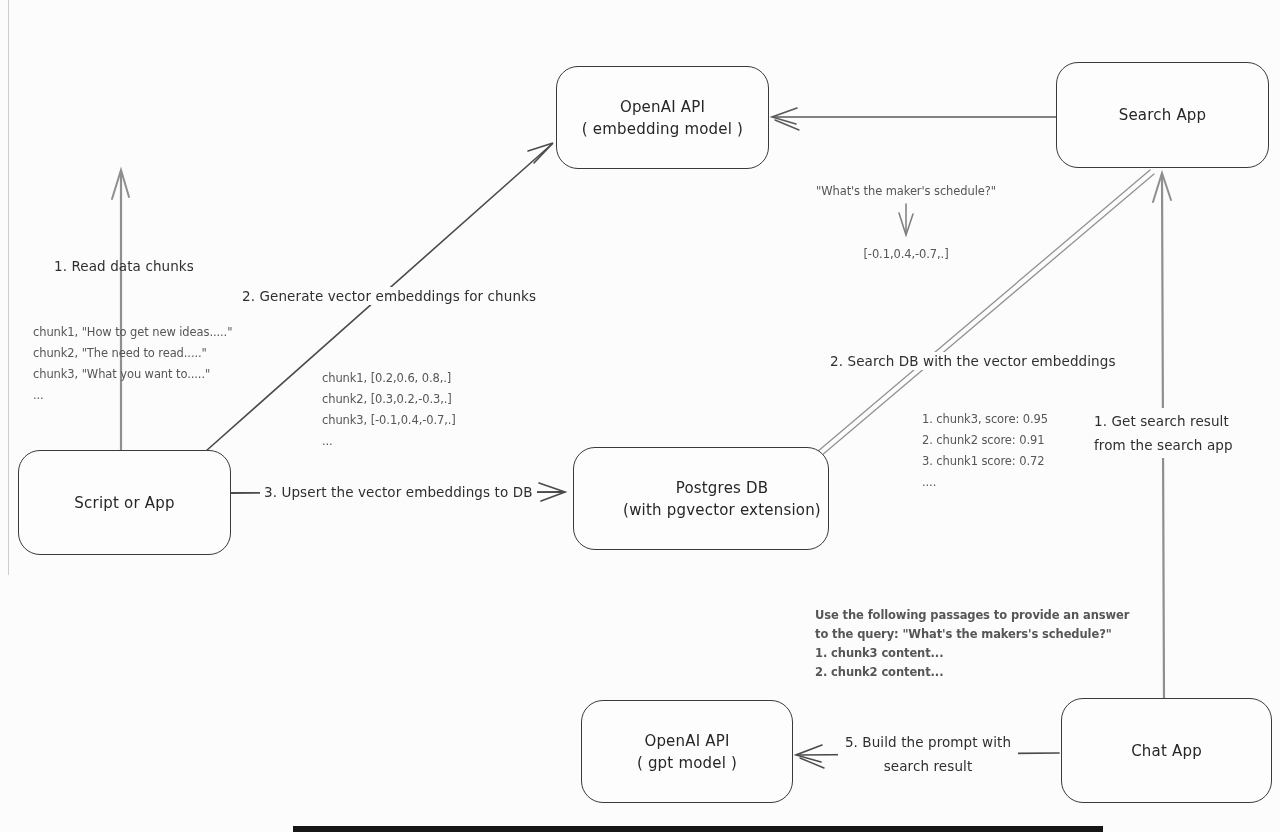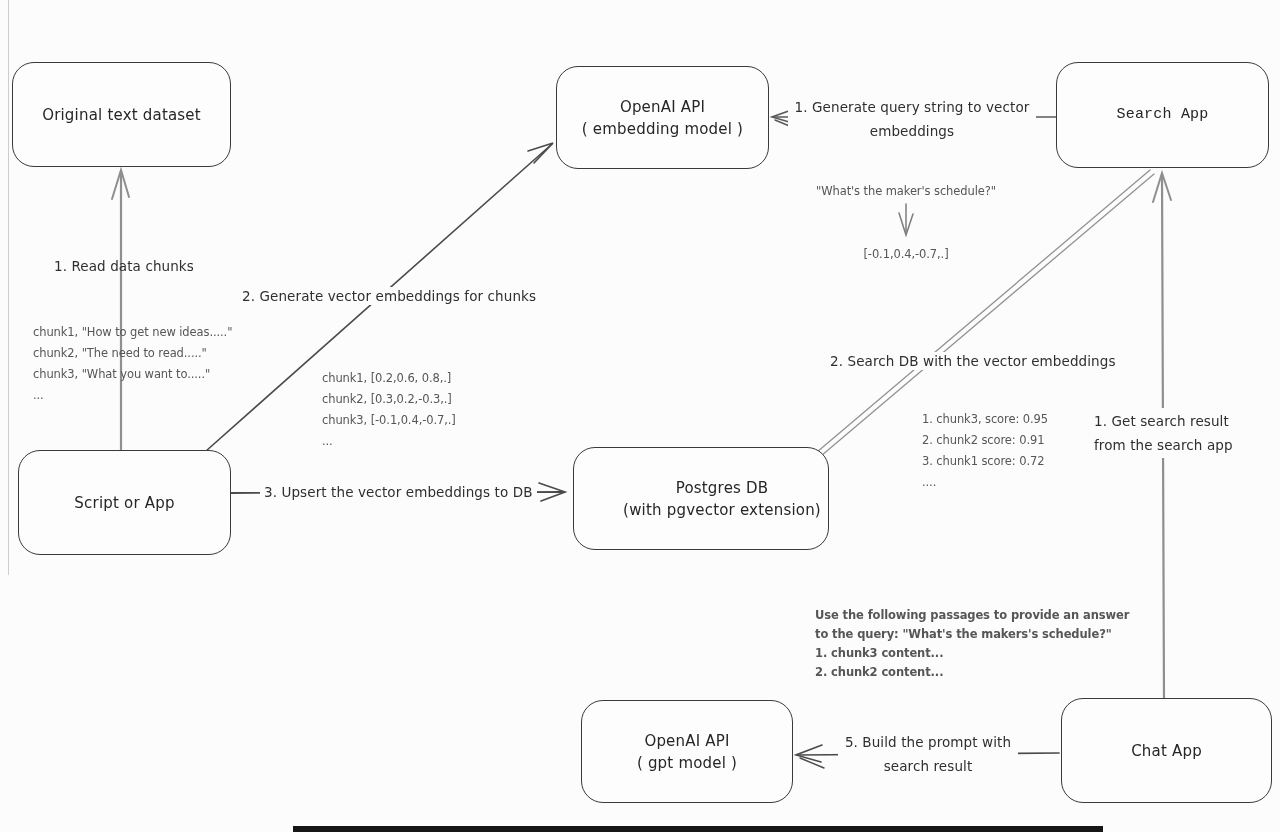--- a/index.html
+++ b/index.html
@@ -120,30 +120,27 @@
       <path d="M822 745 L796 755 L821 762" stroke-width="1.6"></path>
       <line x1="800" y1="758" x2="824" y2="768" stroke-width="1.4"></line>
     </g>
 
     <g fill="none" stroke="#7d7d7d" stroke-linecap="round">
       <line x1="906" y1="204" x2="906" y2="232" stroke-width="1.5"></line>
       <path d="M899 213 L906 235 L913 214" stroke-width="1.5"></path>
     </g>
   </svg>
 
-  <div class="node" style="left:12px; top:62px; width:217px; height:103px;">
-    <span>Original text dataset</span>
-  </div>
 
   <div class="node" style="left:556px; top:66px; width:211px; height:101px;">
     <span>OpenAI API</span>
     <span>( embedding model )</span>
   </div>
 
-  <div class="node" style="left:1056px; top:62px; width:211px; height:104px;font-family:Liberation Mono, monospace;">
+  <div class="node" style="left:1056px; top:62px; width:211px; height:104px;">
     <span>Search App</span>
   </div>
 
   <div class="node" style="left:18px; top:450px; width:211px; height:103px;">
     <span>Script or App</span>
   </div>
 
   <div class="node" style="left:573px; top:447px; width:212px; height:101px;padding-left:42px;">
     <span>Postgres DB</span>
     <span>(with pgvector extension)</span>
@@ -157,24 +154,20 @@
   <div class="node" style="left:1061px; top:698px; width:209px; height:103px;">
     <span>Chat App</span>
   </div>
 
   <div class="edge-label no-bg" style="left:50px; top:257px;">1. Read data chunks</div>
 
   <div class="edge-label" style="left:238px; top:287px;">2. Generate vector embeddings for chunks</div>
 
   <div class="edge-label" style="left:260px; top:483px;">3. Upsert the vector embeddings  to DB</div>
 
-  <div class="edge-label center" style="left:788px; top:94px; width:240px;">
-    <span class="ln">1. Generate query string to vector</span>
-    <span class="ln">embeddings</span>
-  </div>
 
   <div class="edge-label" style="left:826px; top:306px;margin-top:46px;">2. Search DB with the vector embeddings</div>
 
   <div class="edge-label" style="left:1090px; top:408px;">
     <span class="ln">1. Get search result</span>
     <span class="ln">from the search app</span>
   </div>
 
   <div class="edge-label center" style="left:838px; top:729px; width:172px;">
     <span class="ln">5. Build the prompt with</span>

